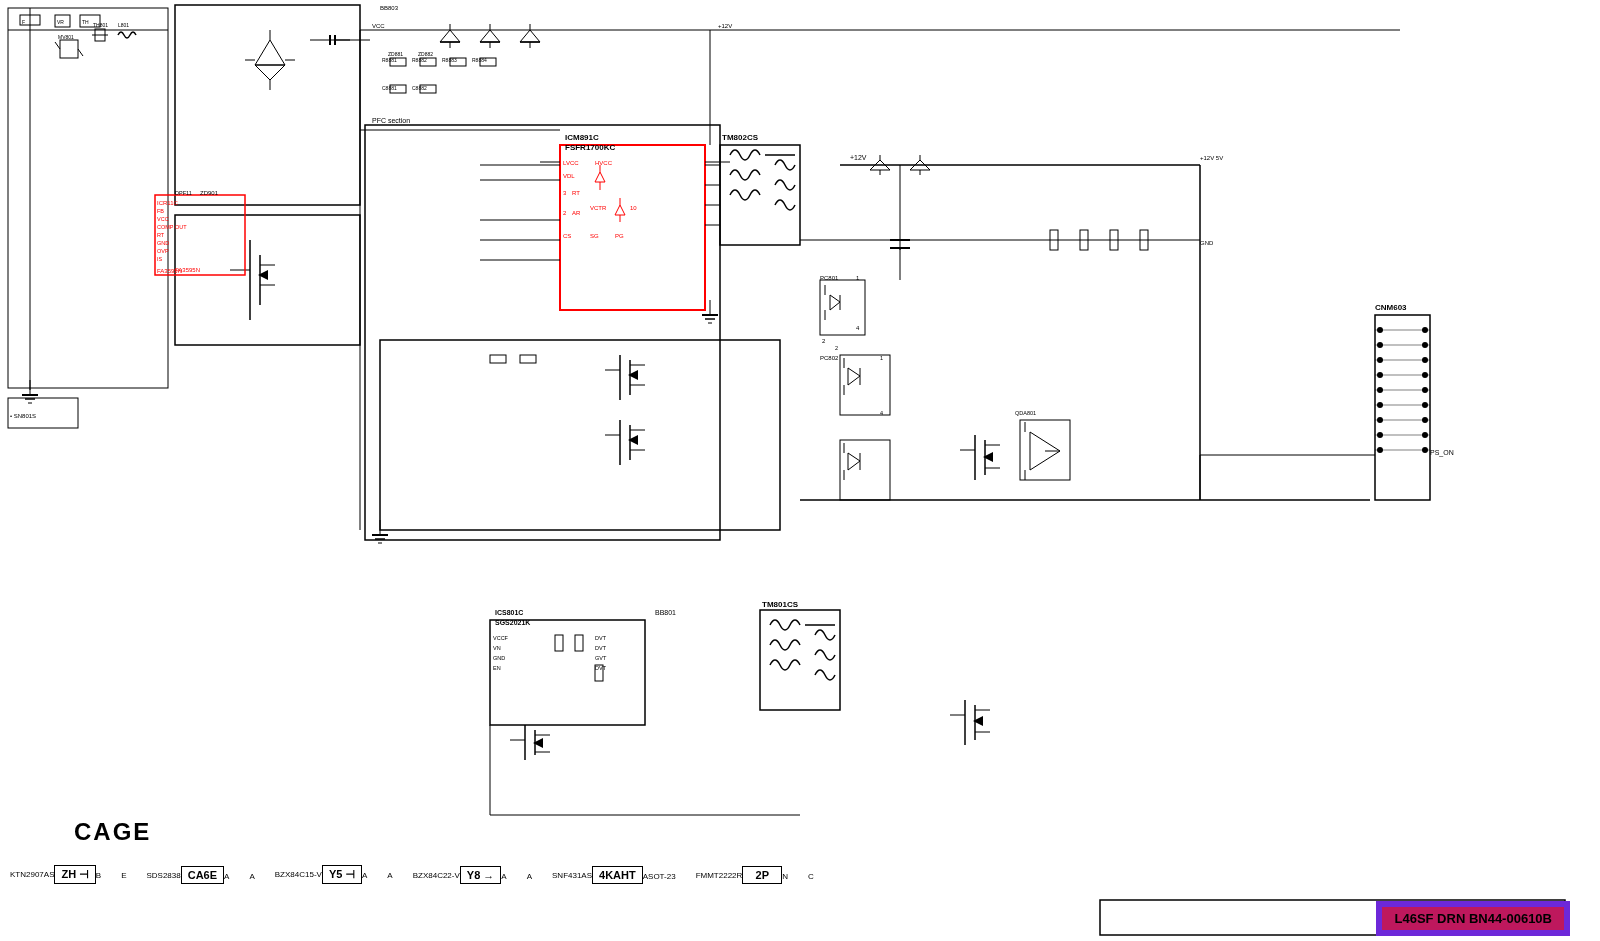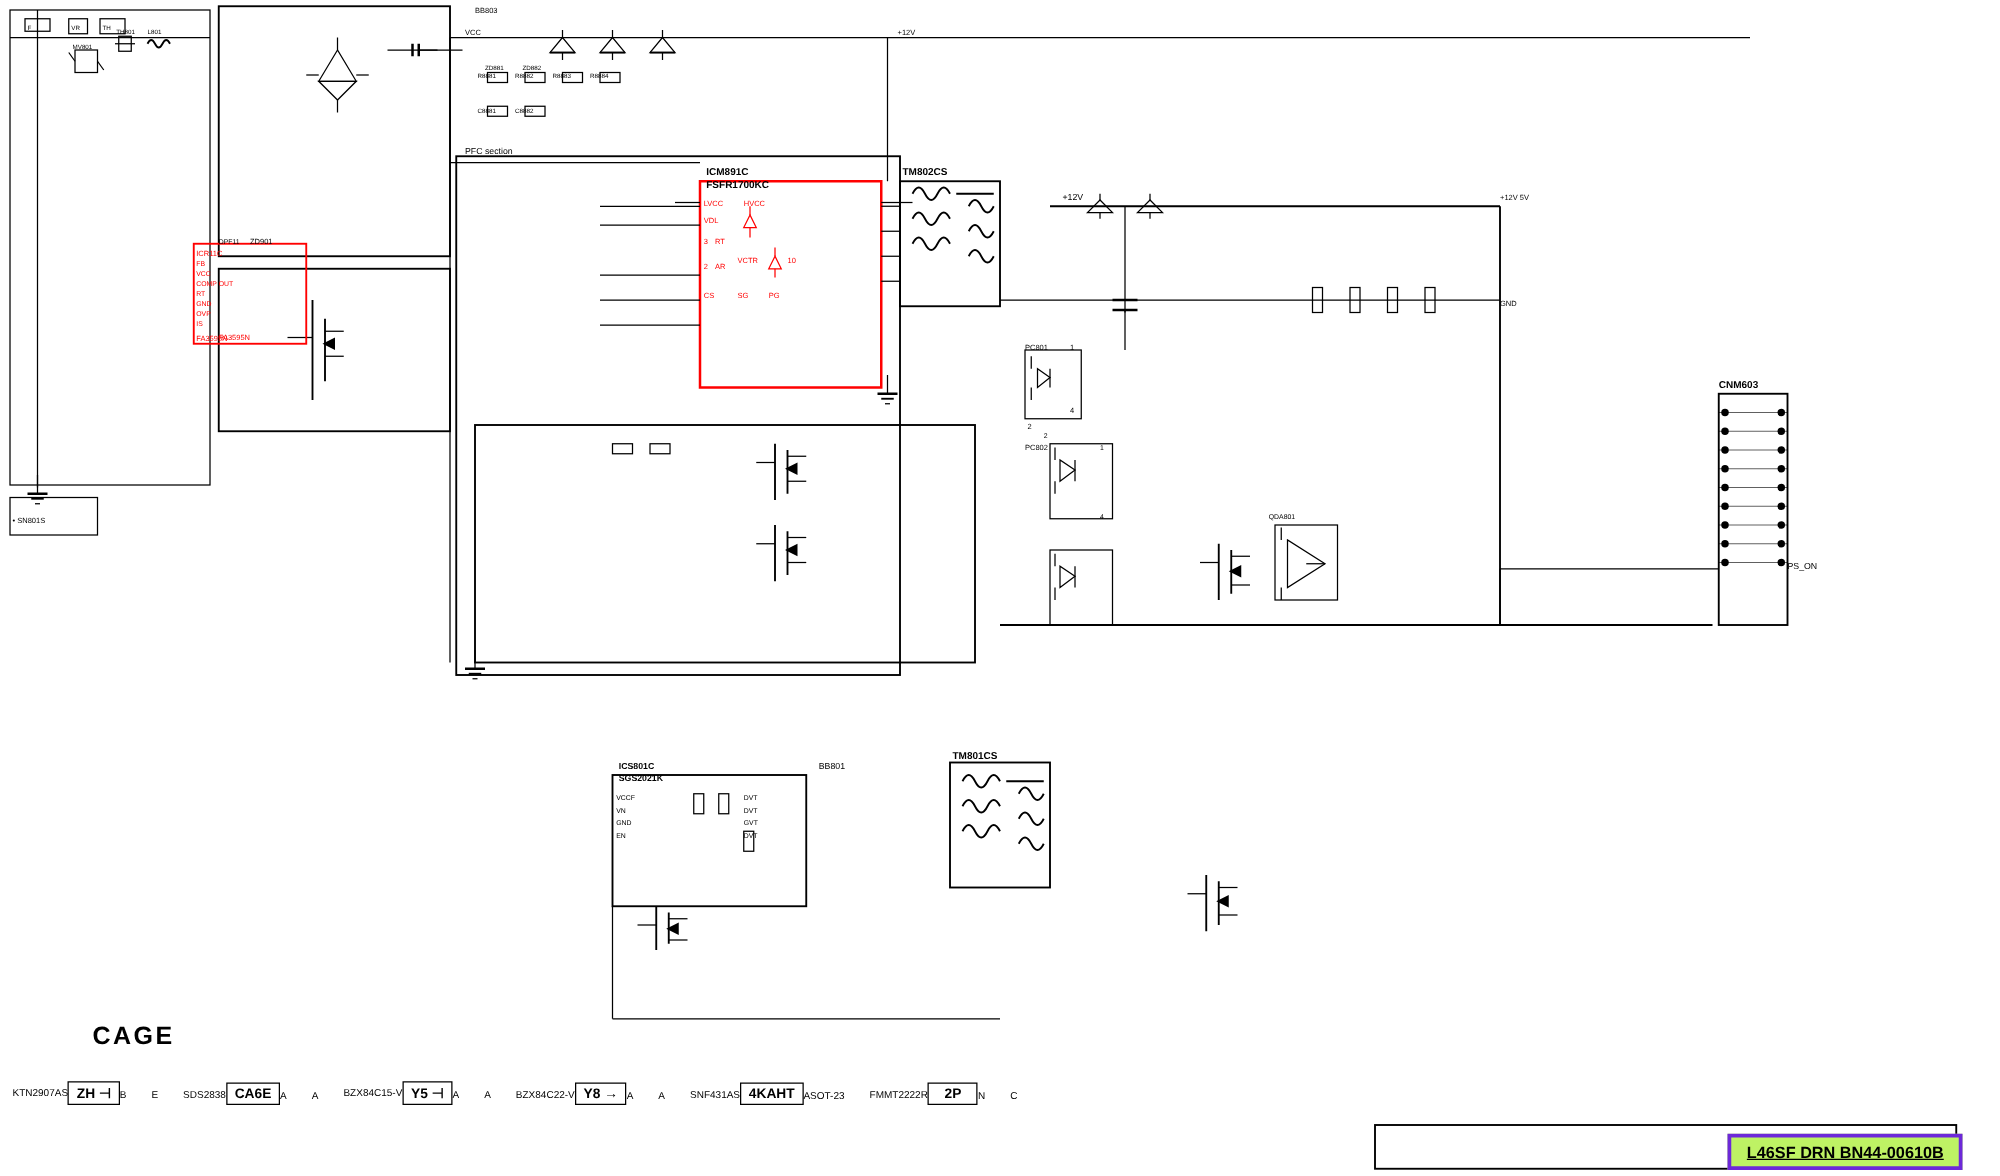--- a/index.html
+++ b/index.html
@@ -21,27 +21,26 @@
       width: 1600px;
       height: 941px;
       position: absolute;
       top: 0;
       left: 0;
     }
     .title-block {
       position: absolute;
       bottom: 5px;
       right: 30px;
-      border: 3px solid #6d28d9;
+      border: 6px solid #6d28d9;
       padding: 4px 12px;
       font-size: 13px;
       font-weight: bold;
       color: #000;
-      background: #bef264;
-      text-decoration: underline;
+      background: #be185d;
     }
     .component-legend {
       position: absolute;
       bottom: 55px;
       left: 10px;
       display: flex;
       gap: 20px;
       align-items: flex-end;
     }
     .legend-item {
@@ -66,21 +65,21 @@
       text-align: center;
     }
     .legend-label {
       font-size: 8px;
       color: #000;
     }
     .cage-text {
       position: absolute;
       left: 74px;
       top: 818px;
-      font-size: 20px;
+      font-size: 24px;
       font-weight: bold;
       color: #000;
       letter-spacing: 2px;
     }
   </style>
 </head>
 <body>
 
 <div class="schematic-container">
 

